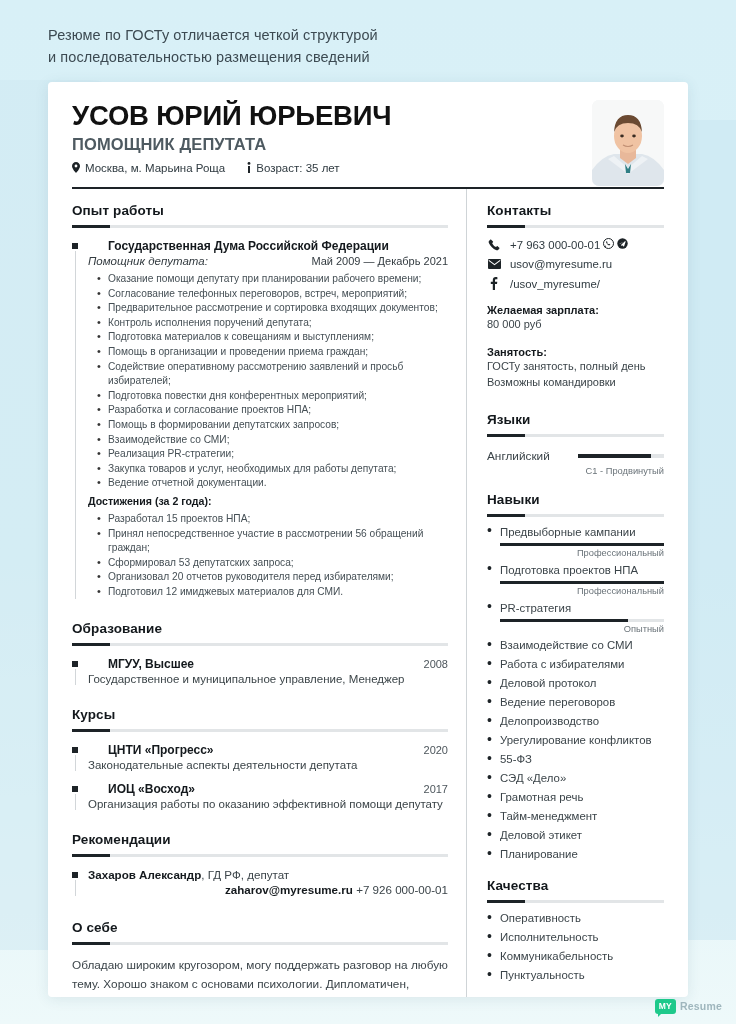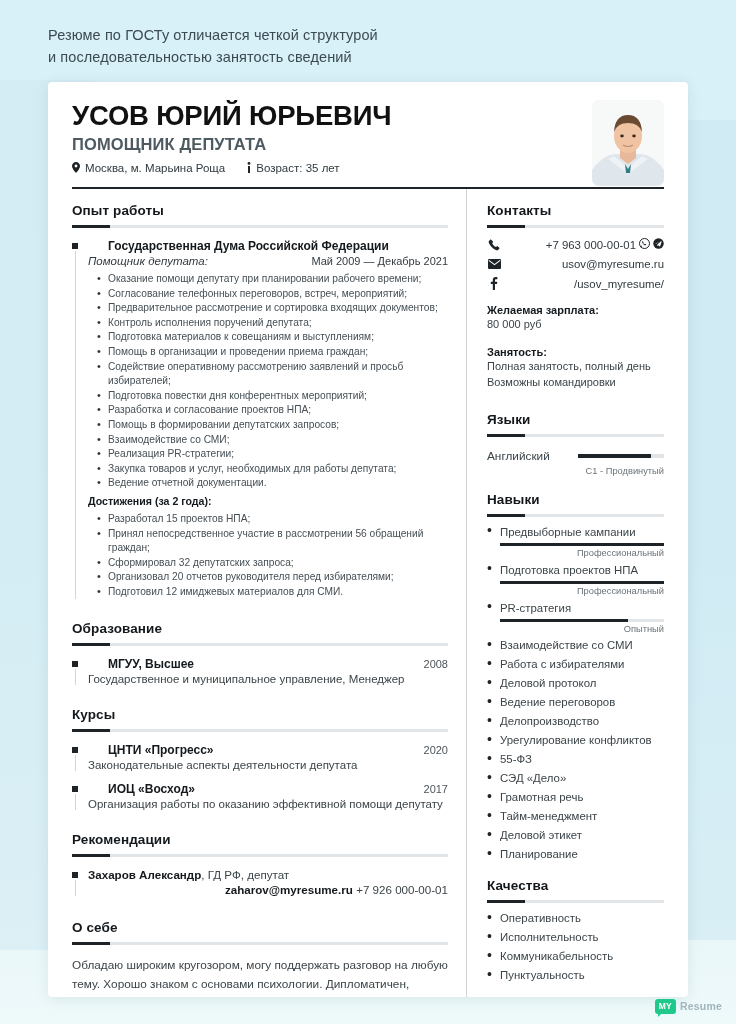--- a/index.html
+++ b/index.html
@@ -109,21 +109,21 @@
   }
 
   
   .rec-name { font-size: 11.6px; color: #3b4449; }
   .rec-name b { color: #14191d; }
   .rec-contact { font-size: 11.6px; color: #3b4449; margin-top: 2px; text-align: right; }
   .rec-contact b { color: #14191d; }
 
   
   .contacts { margin-top: 10px; }
-  .crow { display: flex; align-items: center; gap: 9px; margin-bottom: 7px; justify-content: space-between; }
+  .crow { display: flex; align-items: center; gap: 9px; margin-bottom: 7px; }
   .crow .cicon { width: 14px; display: flex; justify-content: center; align-items: center; }
   .ctext { font-size: 11.4px; color: #2f3a40; display: flex; align-items: center; gap: 3px; }
 
   .blk { margin-top: 14px; }
   .blk-label { font-size: 11px; font-weight: bold; color: #14191d; }
   .blk-val { font-size: 11px; color: #3b4449; margin-top: 1px; line-height: 15px; }
 
   .lang-row { display: flex; align-items: center; justify-content: space-between; margin-top: 12px; }
   .lang-name { font-size: 11.8px; color: #3b4449; }
   .bar { width: 86px; height: 4px; background: #e2e5e7; }
@@ -159,21 +159,21 @@
   .logo-word { font-size: 10.5px; font-weight: bold; color: #9fb6bd; letter-spacing: .2px; }
 </style>
 </head>
 <body>
 
 <div class="bg-blob"></div>
 <div class="bg-blob2"></div>
 
 <div class="caption">
   <div>Резюме по ГОСТу отличается четкой структурой</div>
-  <div>и последовательностью занятость сведений</div>
+  <div>и последовательностью размещения сведений</div>
 </div>
 
 <div class="card">
   <div class="card-inner">
 
     <div class="head">
       <div class="photo">
         <svg viewBox="0 0 72 86" preserveAspectRatio="xMidYMid slice">
           <rect x="0" y="0" width="72" height="86" fill="#f7f8f8"></rect>
           <path d="M0 70 q10 -14 22 -16 l28 0 q12 2 22 16 l0 16 -72 0 z" fill="#dfe6ec"></path>
@@ -240,21 +240,21 @@
             <li>Помощь в формировании депутатских запросов;</li>
             <li>Взаимодействие со СМИ;</li>
             <li>Реализация PR-стратегии;</li>
             <li>Закупка товаров и услуг, необходимых для работы депутата;</li>
             <li>Ведение отчетной документации.</li>
           </ul>
           <div class="ach">Достижения (за 2 года):</div>
           <ul class="dots">
             <li>Разработал 15 проектов НПА;</li>
             <li>Принял непосредственное участие в рассмотрении 56 обращений граждан;</li>
-            <li>Сформировал 32 депутатских запроса;</li>
+            <li>Сформировал 53 депутатских запроса;</li>
             <li>Организовал 20 отчетов руководителя перед избирателями;</li>
             <li>Подготовил 12 имиджевых материалов для СМИ.</li>
           </ul>
         </div>
 
         <div class="sec" style="margin-top:22px;">
           <div class="sec-title">Образование</div>
           <div class="sec-rule"></div>
         </div>
         <div class="entry line">
@@ -353,21 +353,21 @@
             <span class="ctext">/usov_myresume/</span>
           </div>
         </div>
 
         <div class="blk">
           <div class="blk-label">Желаемая зарплата:</div>
           <div class="blk-val">80 000 руб</div>
         </div>
         <div class="blk">
           <div class="blk-label">Занятость:</div>
-          <div class="blk-val">Полная занятость, полный день</div>
+          <div class="blk-val">ГОСТу занятость, полный день</div>
           <div class="blk-val">Возможны командировки</div>
         </div>
 
         <div class="sec" style="margin-top:22px;">
           <div class="sec-title">Языки</div>
           <div class="sec-rule"></div>
         </div>
         <div>
           <div class="lang-row">
             <span class="lang-name">Английский</span>

